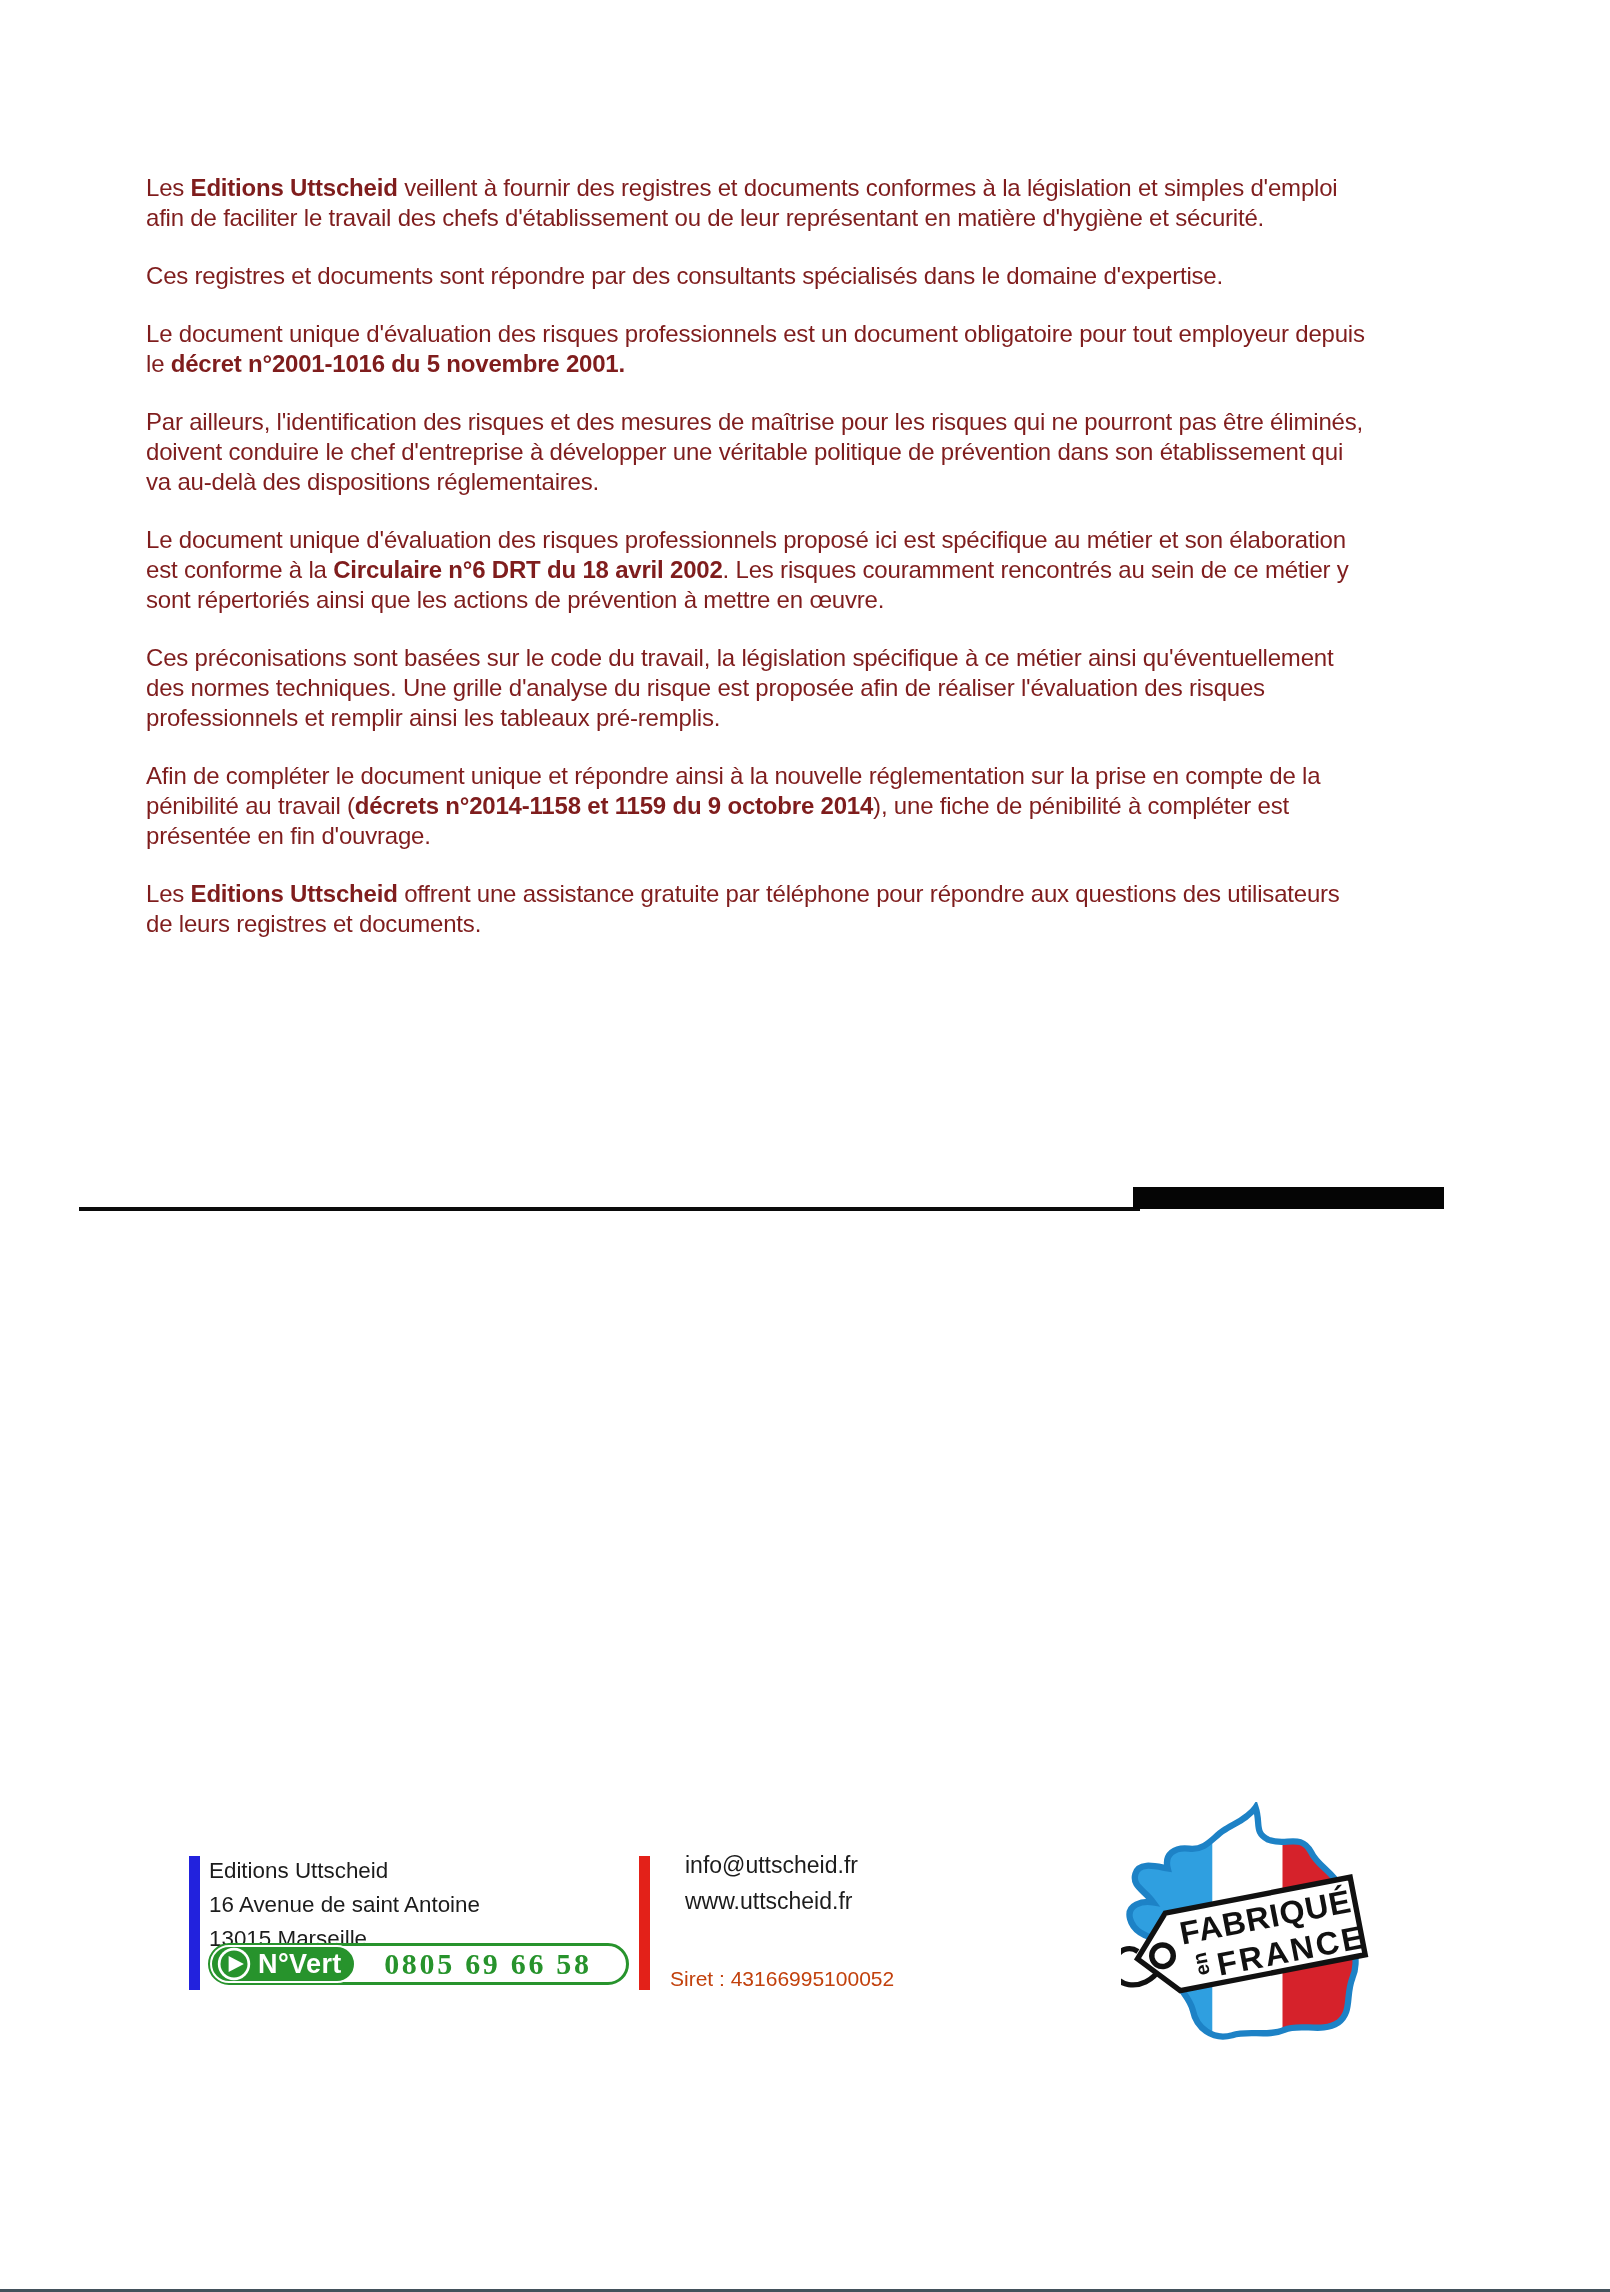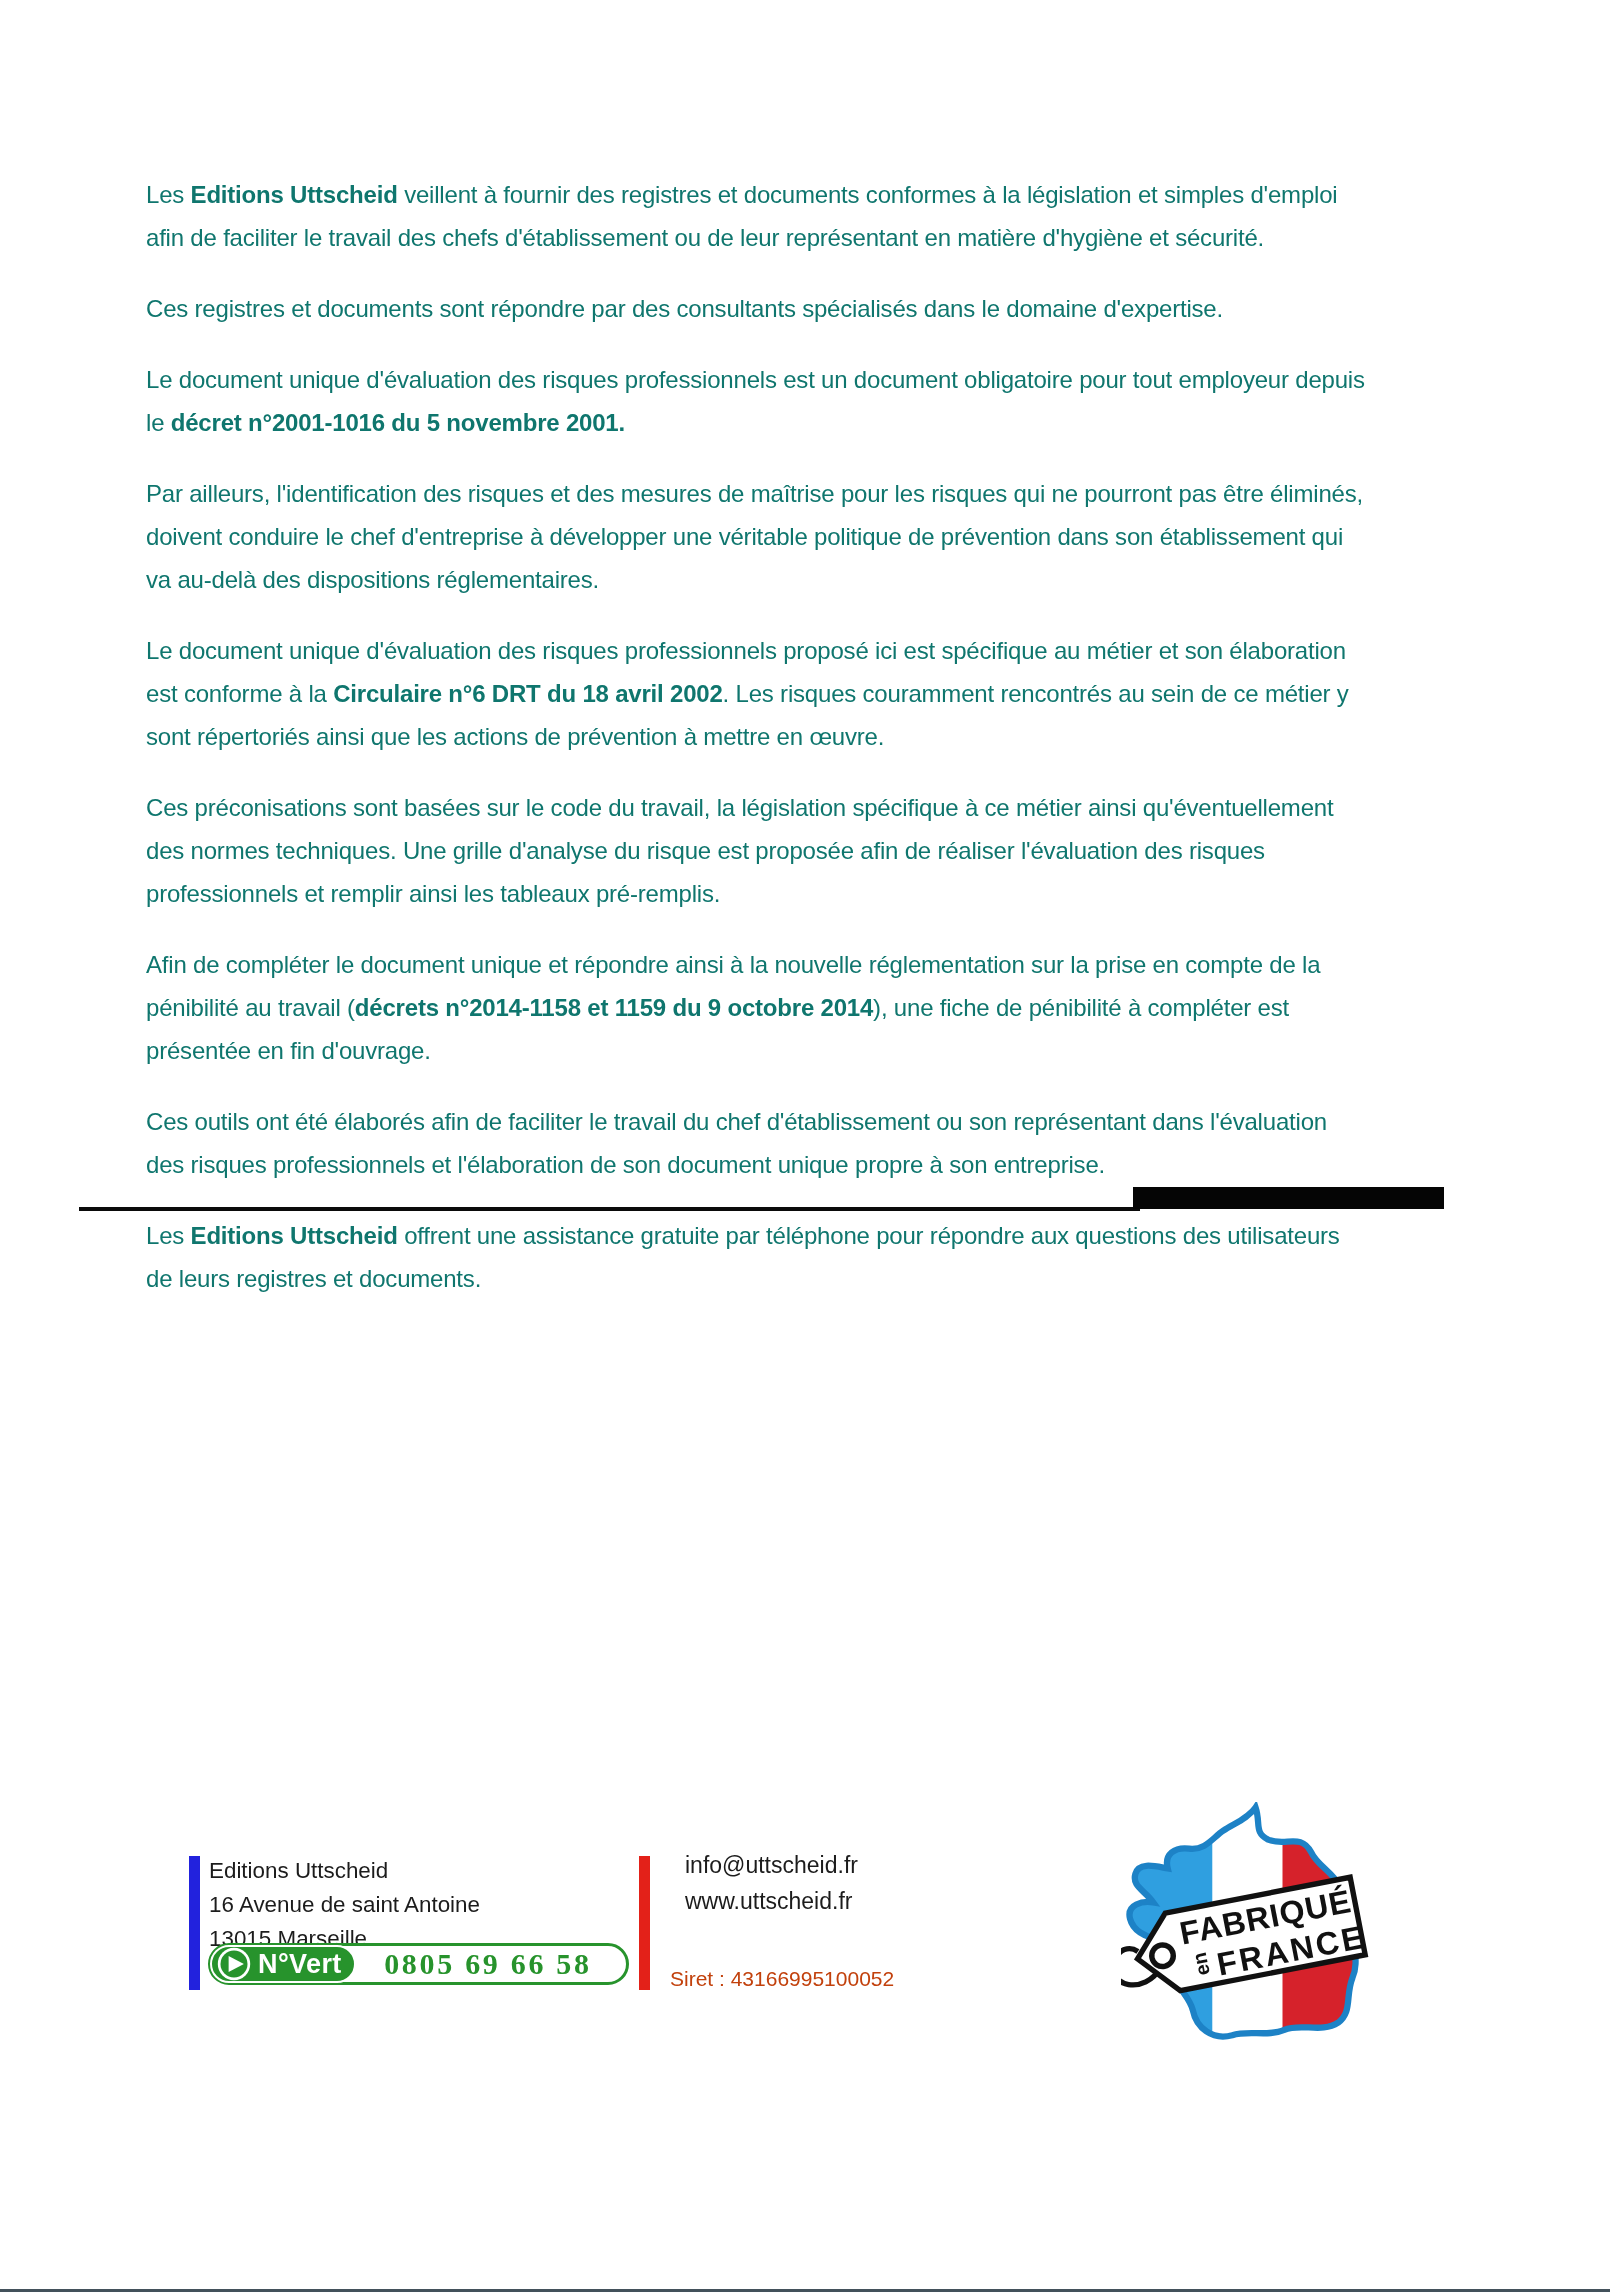--- a/index.html
+++ b/index.html
@@ -1,21 +1,21 @@
 <!DOCTYPE html>
 <html style="font-size:14.3px"><head>
 <meta charset="utf-8">
 <style>
   html,body{margin:0;padding:0;background:#ffffff;}
   .page{position:relative;width:1610px;height:2293px;background:#ffffff;overflow:hidden;
         font-family:"Liberation Sans",sans-serif;}
 
   
   .body-text{position:absolute;left:146px;top:173px;right:52px;
-             font-size:24px;line-height:43px;letter-spacing:-0.2px;color:#0f766e;}
+             font-size:24px;line-height:30px;letter-spacing:-0.2px;color:#7f1d1d;}
   .body-text p{margin:0 0 28px 0;white-space:pre-line;}
   .body-text .b{font-weight:700;}
 
   
   .rule{position:absolute;left:79px;top:1187px;width:1365px;height:24px;}
   .rule-line{position:absolute;left:0;bottom:0;width:1061px;height:4.5px;background:#0a0a0a;}
   .rule-bar{position:absolute;right:0;top:0;width:311px;height:21.5px;background:#050505;}
 
   
   .bar{position:absolute;top:1856px;width:10.7px;height:134px;}
@@ -60,22 +60,20 @@
 va au-delà des dispositions réglementaires.</span></p>
       <p><span>Le document unique d'évaluation des risques professionnels proposé ici est spécifique au métier et son élaboration
 est conforme à la </span><span class="b">Circulaire n°6 DRT du 18 avril 2002</span><span>. Les risques couramment rencontrés au sein de ce métier y
 sont répertoriés ainsi que les actions de prévention  à mettre en œuvre.</span></p>
       <p><span>Ces préconisations sont basées sur le code du travail, la législation spécifique à ce métier ainsi qu'éventuellement
 des normes techniques. Une grille d'analyse du risque est proposée afin de réaliser l'évaluation des risques
 professionnels et remplir ainsi les tableaux pré-remplis.</span></p>
       <p><span>Afin de compléter le document unique et répondre ainsi à la nouvelle réglementation  sur la prise en compte de la
 pénibilité au travail (</span><span class="b">décrets n°2014-1158 et 1159 du 9 octobre 2014</span><span>), une fiche de pénibilité à compléter est
 présentée en fin d'ouvrage.</span></p>
-      <p><span>Ces outils ont été élaborés afin de faciliter le travail du chef d'établissement ou son représentant dans l'évaluation
-des risques professionnels et l'élaboration de son document unique propre à son entreprise.</span></p>
       <p><span>Les </span><span class="b">Editions Uttscheid</span><span> offrent une assistance gratuite par téléphone pour répondre aux questions des utilisateurs
 de leurs registres et documents.</span></p>
     </main>
 
   <div class="rule">
     <div class="rule-line"></div>
     <div class="rule-bar"></div>
   </div>
 
   <footer>

